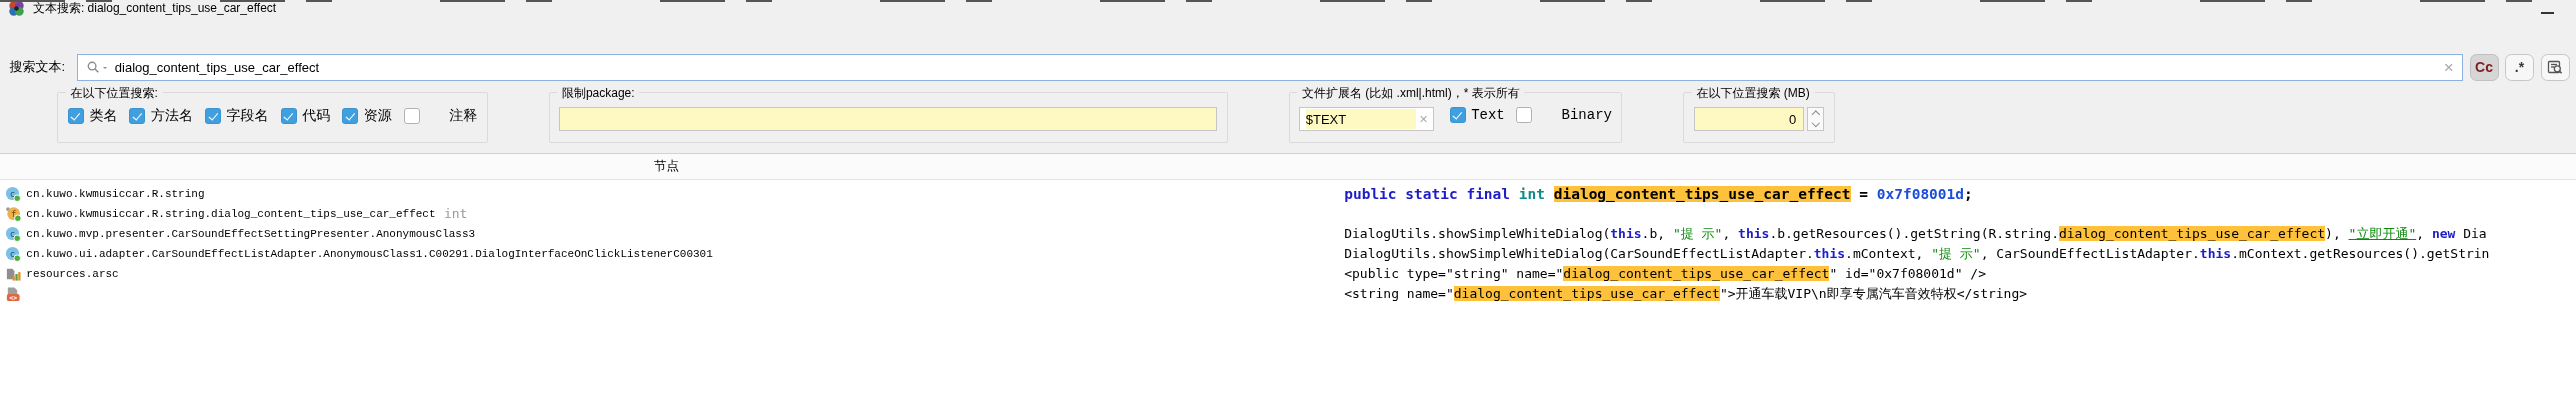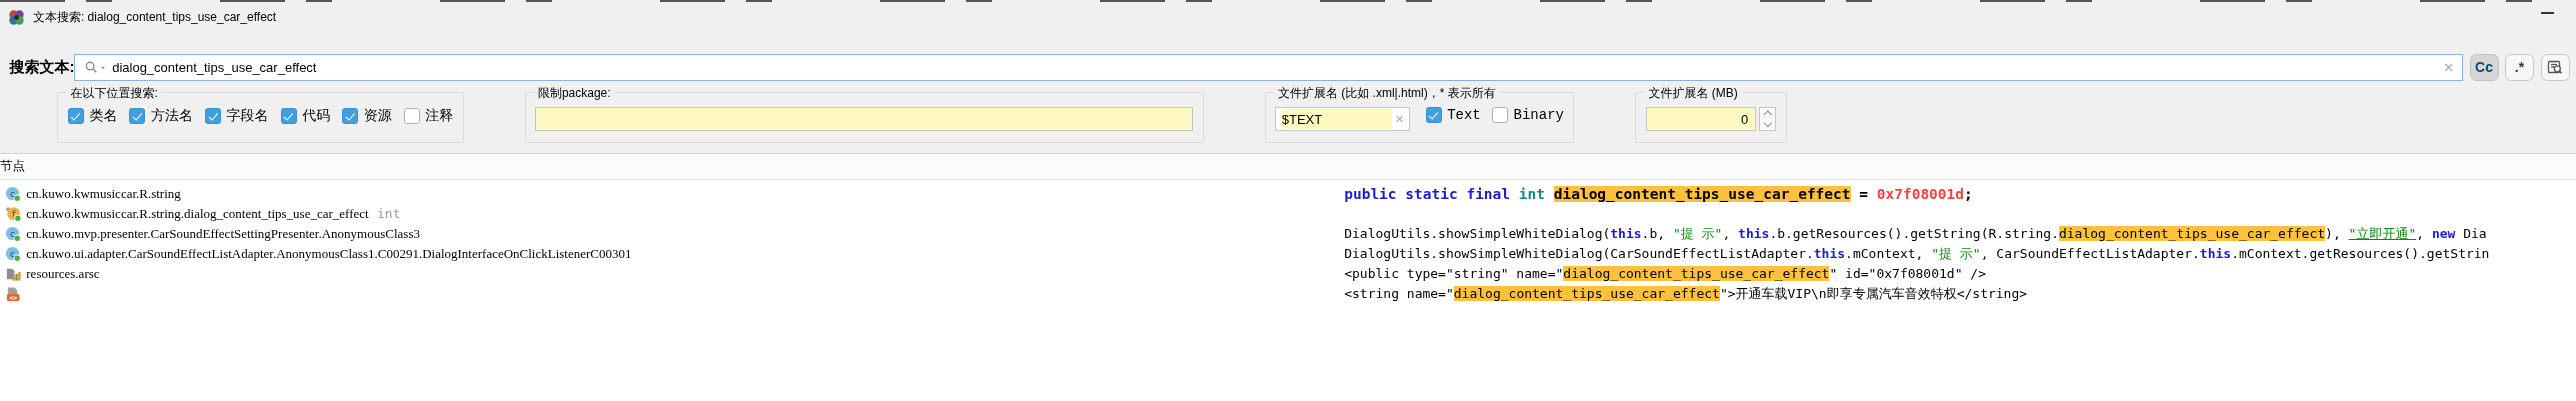--- a/index.html
+++ b/index.html
@@ -1,46 +1,46 @@
 <!DOCTYPE html>
 <html style="font-size:15px"><head>
 <meta charset="utf-8">
 <style>
   html,body{margin:0;padding:0;}
   body{
     width:2576px;height:401px;position:relative;overflow:hidden;
     background:#f0f0f0;font-family:"Liberation Sans",sans-serif;color:#000;
   }
   
-  .titlebar{position:absolute;top:0;left:0;right:0;height:26px;display:flex;align-items:flex-end;padding-left:7.5px;background:#f0f0f0;}
+  .titlebar{position:absolute;top:0;left:0;right:0;height:26px;display:flex;align-items:flex-start;padding-left:7.5px;background:#f0f0f0;}
   .titlebar::before{content:"";position:absolute;top:0;left:0;right:0;height:1.9px;
     background:repeating-linear-gradient(90deg,#555 0 65px,transparent 65px 86px,#555 86px 112px,transparent 112px 220px);}
   .app-icon{width:17px;height:17px;flex:none;}
   .title-text{margin-left:8.4px;font-size:12px;white-space:nowrap;}
   .min-btn{position:absolute;right:22.4px;top:12px;width:13px;height:1.9px;background:#333;cursor:pointer;}
   
   .search-row{position:absolute;top:51px;left:0;right:0;height:32px;display:flex;align-items:center;padding:0 6.5px 0 9.4px;}
-  .search-label{font-size:15px;margin-right:0;white-space:nowrap;font-weight:bold;}
+  .search-label{font-size:13px;margin-right:12px;white-space:nowrap;}
   .search-box{flex:1;height:27px;background:#fff;border:1.9px solid #8ab4de;display:flex;align-items:center;padding:0 8.4px;box-sizing:border-box;}
   .mag-wrap{display:flex;align-items:center;margin-right:7.5px;flex:none;}
   .caret-down{width:0;height:0;border:2.8px solid transparent;border-top-color:#8a8a8a;margin-left:1.9px;margin-top:4.7px;}
   .search-value{flex:1;border:none;outline:none;background:transparent;font-size:13px;font-family:"Liberation Sans",sans-serif;color:#000;padding:0;}
   .clear-x{color:#a8a8a8;font-size:17px;line-height:1;margin-left:7.5px;cursor:pointer;flex:none;}
   .tool-btn{width:29px;height:27px;margin-left:6.5px;border-radius:6.5px;display:flex;align-items:center;justify-content:center;
     font-size:14px;font-weight:bold;box-sizing:border-box;flex:none;cursor:pointer;}
-  .btn-cc{background:#d6d6d6;border:0.9px solid #c0c0c0;color:#0c4a6e;}
+  .btn-cc{background:#d6d6d6;border:0.9px solid #c0c0c0;color:#7f1d1d;}
   .btn-regex{background:#f7f7f7;border:0.9px solid #c6c6c6;color:#3a3a3a;}
   .btn-preview{background:#f7f7f7;border:0.9px solid #c6c6c6;}
   
   .options-row{position:absolute;top:92px;left:9.4px;right:6.5px;height:56px;display:flex;}
   .group{position:relative;border:0.9px solid #dadada;border-radius:1.9px;height:51px;box-sizing:border-box;
     padding:14px 9.4px 0 9.4px;margin-right:13px;flex:none;margin-left:48px;}
   .legend{position:absolute;top:-8.4px;left:7.5px;background:#f0f0f0;padding:0 4.7px;font-size:12px;white-space:nowrap;}
   .cb-item{display:inline-flex;align-items:center;margin-right:12px;cursor:pointer;}
-  .cb-item:last-child{margin-right:0;}
+  .cb-item:last-child{margin-right:0;gap:24px;}
   .cb{width:16px;height:16px;border-radius:2.8px;box-sizing:border-box;background:#fff;border:0.9px solid #b2b2b2;position:relative;margin-right:5.6px;flex:none;}
   .cb.checked{background:#3f9fdf;border-color:#3a93cf;}
   .cb.checked::after{content:"";position:absolute;left:4.7px;top:1.9px;width:3.7px;height:7.5px;
     border:solid #fff;border-width:0 1.9px 1.9px 0;transform:rotate(40deg);}
   .cb-label{font-size:14px;white-space:nowrap;}
   .text-input{height:24px;border:0.9px solid #c6c6c6;background:#fef9c3;font-size:13px;font-family:"Liberation Sans",sans-serif;
     padding:0 6.5px;box-sizing:border-box;outline:none;}
   .grp-package{width:679px;}
   .grp-package .text-input{width:100%;}
   .input-with-clear{display:inline-flex;align-items:center;border:0.9px solid #c6c6c6;background:#fff;height:24px;
@@ -51,37 +51,37 @@
   .spin-input{width:110px;text-align:right;}
   .spinner{display:inline-flex;flex-direction:column;justify-content:center;align-items:center;width:17px;height:24px;
     border:0.9px solid #c6c6c6;background:#fafafa;box-sizing:border-box;margin-left:3.7px;vertical-align:middle;cursor:pointer;}
   .chev{width:5.6px;height:5.6px;border:solid #8a8a8a;border-width:0 1.5px 1.5px 0;box-sizing:border-box;}
   .chev.up{transform:rotate(-135deg);margin-bottom:1.9px;}
   .chev.down{transform:rotate(45deg);}
   .g4content{display:flex;align-items:center;}
   
   .results{position:absolute;top:153px;left:0;right:0;bottom:0;background:#fff;border-top:0.9px solid #d2d2d2;}
   .results-header{height:25px;background:#fbfbfb;border-bottom:0.9px solid #e3e3e3;position:relative;}
-  .header-label{position:absolute;left:0;top:0;width:1333px;text-align:left;line-height:25px;font-size:12.6px;}
+  .header-label{position:absolute;left:0;top:0;width:1333px;text-align:center;line-height:25px;font-size:12.6px;}
   .results-body{padding-top:3.7px;}
   .result-row{display:flex;height:20px;align-items:center;cursor:pointer;}
   .node-cell{width:1333px;flex:none;display:flex;align-items:center;padding-left:4.7px;box-sizing:border-box;
     overflow:hidden;white-space:nowrap;}
   .node-icon{width:16px;height:16px;margin-right:5.6px;flex:none;}
   .node-icon svg{display:block;}
-  .node-text{font-family:Liberation Serif, serif;font-size:13px;white-space:pre;}
+  .node-text{font-family:Liberation Mono, monospace;font-size:11px;white-space:pre;}
   .node-suffix{font-family:"DejaVu Sans Mono",monospace;font-size:13px;color:#9a9a9a;margin-left:8.4px;}
   .code-cell{flex:1;overflow:hidden;white-space:pre;font-family:"DejaVu Sans Mono",monospace;font-size:13px;padding-left:11.2px;}
   .code-big{font-size:14.5px;font-weight:bold;}
   .tk-pl{color:#000;}
   .tk-kw{color:#1d1dc8;font-weight:bold;}
   .tk-ty{color:#0f8a8a;font-weight:bold;}
   .tk-str{color:#0b8a0b;}
   .tk-strln{color:#0b8a0b;text-decoration:underline;}
-  .tk-num{color:#ef4444;}
+  .tk-num{color:#1d4ed8;}
   .tk-hl{background:#fdc13c;color:#000;}
 </style>
 </head>
 <body>
 
 <div class="titlebar">
   <svg class="app-icon" viewBox="0 0 18 18">
     <circle cx="6" cy="6" r="4.6" fill="#c2482f"></circle>
     <circle cx="12" cy="6" r="4.6" fill="#7a3fa0"></circle>
     <circle cx="6" cy="12" r="4.6" fill="#2e6fb0"></circle>
@@ -157,21 +157,21 @@
     <span><span class="cb-item">
           <span class="cb checked"></span>
           <span class="cb-label">Text</span>
         </span><span class="cb-item">
           <span class="cb"></span>
           <span class="cb-label">Binary</span>
         </span></span>
   </div>
 
   <div class="group">
-    <span class="legend">文件扩展名 (MB)</span>
+    <span class="legend">在以下位置搜索 (MB)</span>
     <span class="g4content">
       <input class="text-input spin-input" type="text" value="0" style="">
       <span class="spinner">
         <span class="chev up"></span>
         <span class="chev down"></span>
       </span>
     </span>
   </div>
 </div>
 

